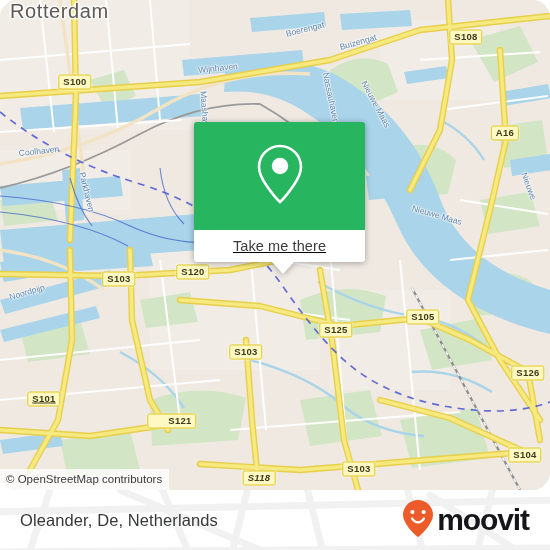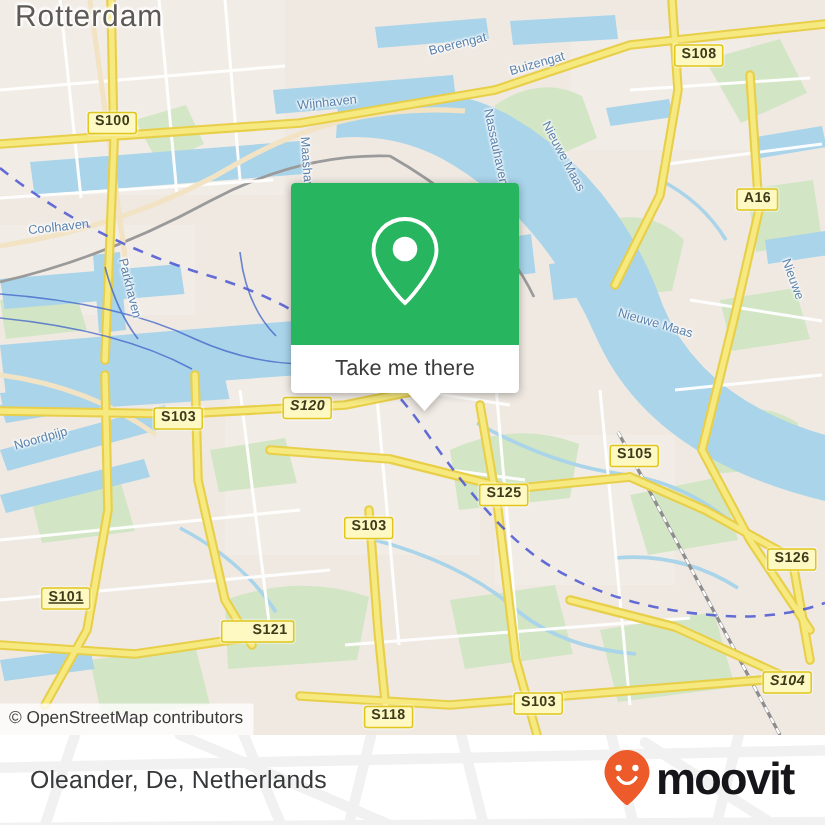--- a/index.html
+++ b/index.html
@@ -8,20 +8,21 @@
     font-family:"Liberation Sans", sans-serif;
     background:#ffffff;
   }
   #app{position:relative;width:550px;height:550px;overflow:hidden;}
 
   
   #map{
     position:absolute;left:0;top:0;width:550px;height:490px;
     background:#efe9e2;
     overflow:hidden;
+    border-radius:18px;
   }
   #map svg{position:absolute;left:0;top:0;}
 
   
   .shield{
     position:absolute;
     background:#fef9c3;
     border:1.6px solid #e0c61d;
     border-radius:2px;
     color:#3d3a1a;
@@ -64,22 +65,23 @@
     height:21px;line-height:21px;
     padding:0 7px 0 6px;
     background:rgba(255,255,255,.78);
     color:#3a3a3a;
     font-size:11.5px;
     white-space:nowrap;
   }
 
   
   #card{
-    position:absolute;left:194px;top:122px;width:152px;
+    position:absolute;left:194px;top:122px;width:171px;
     filter:drop-shadow(0 1px 3px rgba(0,0,0,.33));
+    text-decoration:underline;
   }
   #card-image{
     height:108px;
     background:#27b55f;
     border-radius:3px 3px 0 0;
     display:flex;align-items:center;justify-content:center;
   }
   #card-footer{
     position:relative;
     height:32px;
@@ -305,30 +307,30 @@
         <div class="maplbl lbl-water" style="left: 87px; top: 192px; transform: translate(-50%, -50%) rotate(76deg);">Parkhaven</div>
         <div class="maplbl lbl-water" style="left: 27px; top: 292px; transform: translate(-50%, -50%) rotate(-16deg);">Noordpijp</div>
         <div class="maplbl lbl-water" style="left: 205px; top: 113px; transform: translate(-50%, -50%) rotate(86deg);">Maashaven</div>
       </div>
 
     <div id="shields">
         <div class="shield" style="left: 75px; top: 82px;">S100</div>
         <div class="shield" style="left: 466px; top: 37px;">S108</div>
         <div class="shield" style="left: 505px; top: 113px; margin-top: 20px;">A16</div>
         <div class="shield" style="left: 119px; top: 279px;">S103</div>
-        <div class="shield" style="left: 205px; top: 272px; font-style: italic;">S120</div>
+        <div class="shield" style="left: 193px; top: 272px;">S120</div>
         <div class="shield" style="left: 336px; top: 330px;">S125</div>
-        <div class="shield" style="left: 423px; top: 304px;">S105</div>
+        <div class="shield" style="left: 423px; top: 317px;">S105</div>
         <div class="shield" style="left: 528px; top: 373px; text-align: center;">S126</div>
         <div class="shield" style="left: 246px; top: 352px;">S103</div>
         <div class="shield" style="left: 44px; top: 399px; text-decoration: underline;">S101</div>
         <div class="shield" style="left: 172px; top: 421px; padding-left: 20px;">S121</div>
-        <div class="shield" style="left: 259px; top: 478px;">S118</div>
+        <div class="shield" style="left: 259px; top: 478px; font-style: italic;">S118</div>
         <div class="shield" style="left: 359px; top: 469px;">S103</div>
-        <div class="shield" style="left: 525px; top: 455px; font-style: italic;">S104</div>
+        <div class="shield" style="left: 525px; top: 455px;">S104</div>
       </div>
 
     <div id="attribution">© OpenStreetMap contributors</div>
   </div>
 
   <div id="card">
     <div id="card-image" style="background: rgb(39, 181, 95);">
       <span>
         <svg width="48" height="62" viewBox="0 0 48 62" fill="none">
           <path d="M24 3C12.4 3 3 12.4 3 24c0 6.2 3 12 7.5 18.5C14.6 48.4 20 55.5 24 59c4-3.5 9.4-10.6 13.5-16.5C42 36 45 30.2 45 24 45 12.4 35.6 3 24 3z" stroke="#ffffff" stroke-width="2.6" fill="none"></path>

